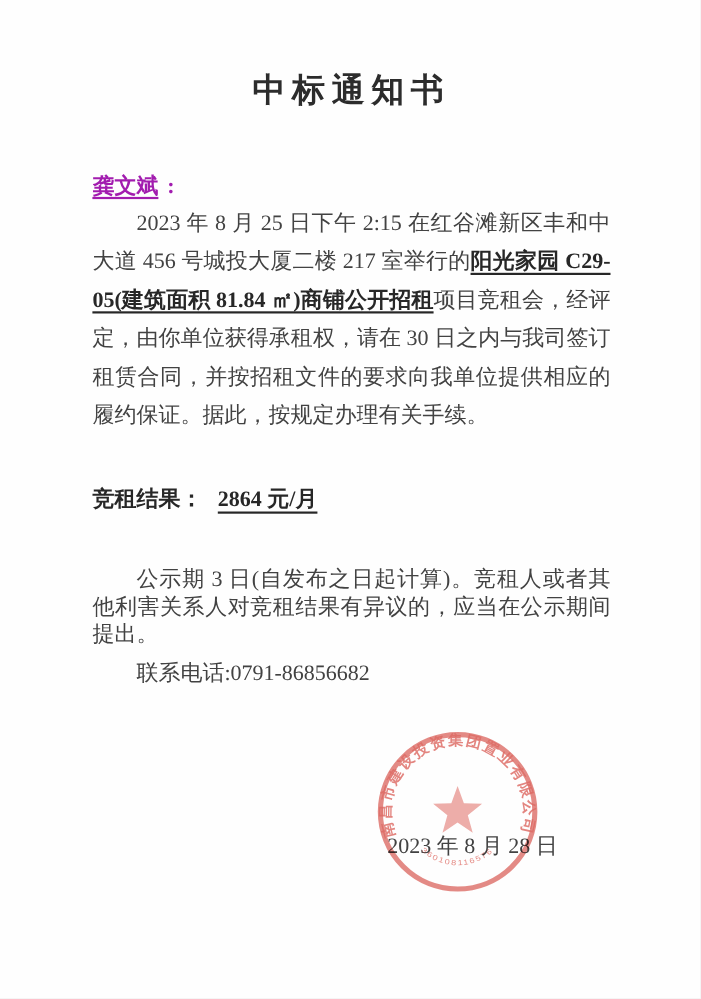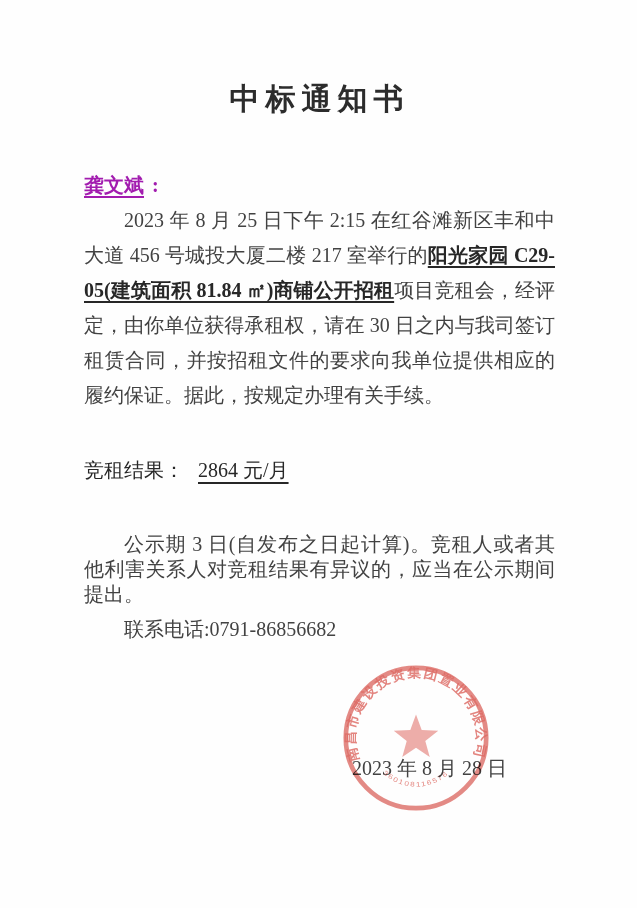--- a/index.html
+++ b/index.html
@@ -11,21 +11,21 @@
     margin: 0 auto;
     background: #fefefe;
     font-family: "Liberation Serif", "DejaVu Serif", serif;
     color: #3d3d3d;
     overflow: hidden;
   }
   .content {
     position: absolute;
     left: 84px;
     right: 82px;
-    top: 17px;
+    top: 0;
   }
   .doc-title {
     margin-top: 62px;
     text-align: center;
     font-size: 30px;
     font-weight: bold;
     letter-spacing: 6px;
     color: #2c2c2c;
   }
   .addressee-line {
@@ -49,21 +49,21 @@
   }
   .em-underline {
     font-weight: bold;
     color: #272727;
     text-decoration: underline;
     text-underline-offset: 4px;
   }
   .result-line {
     margin-top: 44px;
     font-size: 20px;
-    font-weight: normal;
+    font-weight: bold;
     color: #272727;
   }
   .result-value {
     text-decoration: underline;
     text-underline-offset: 5px;
     padding: 0 14px;
   }
   .publicity-para {
     margin-top: 48px;
     font-size: 20px;

